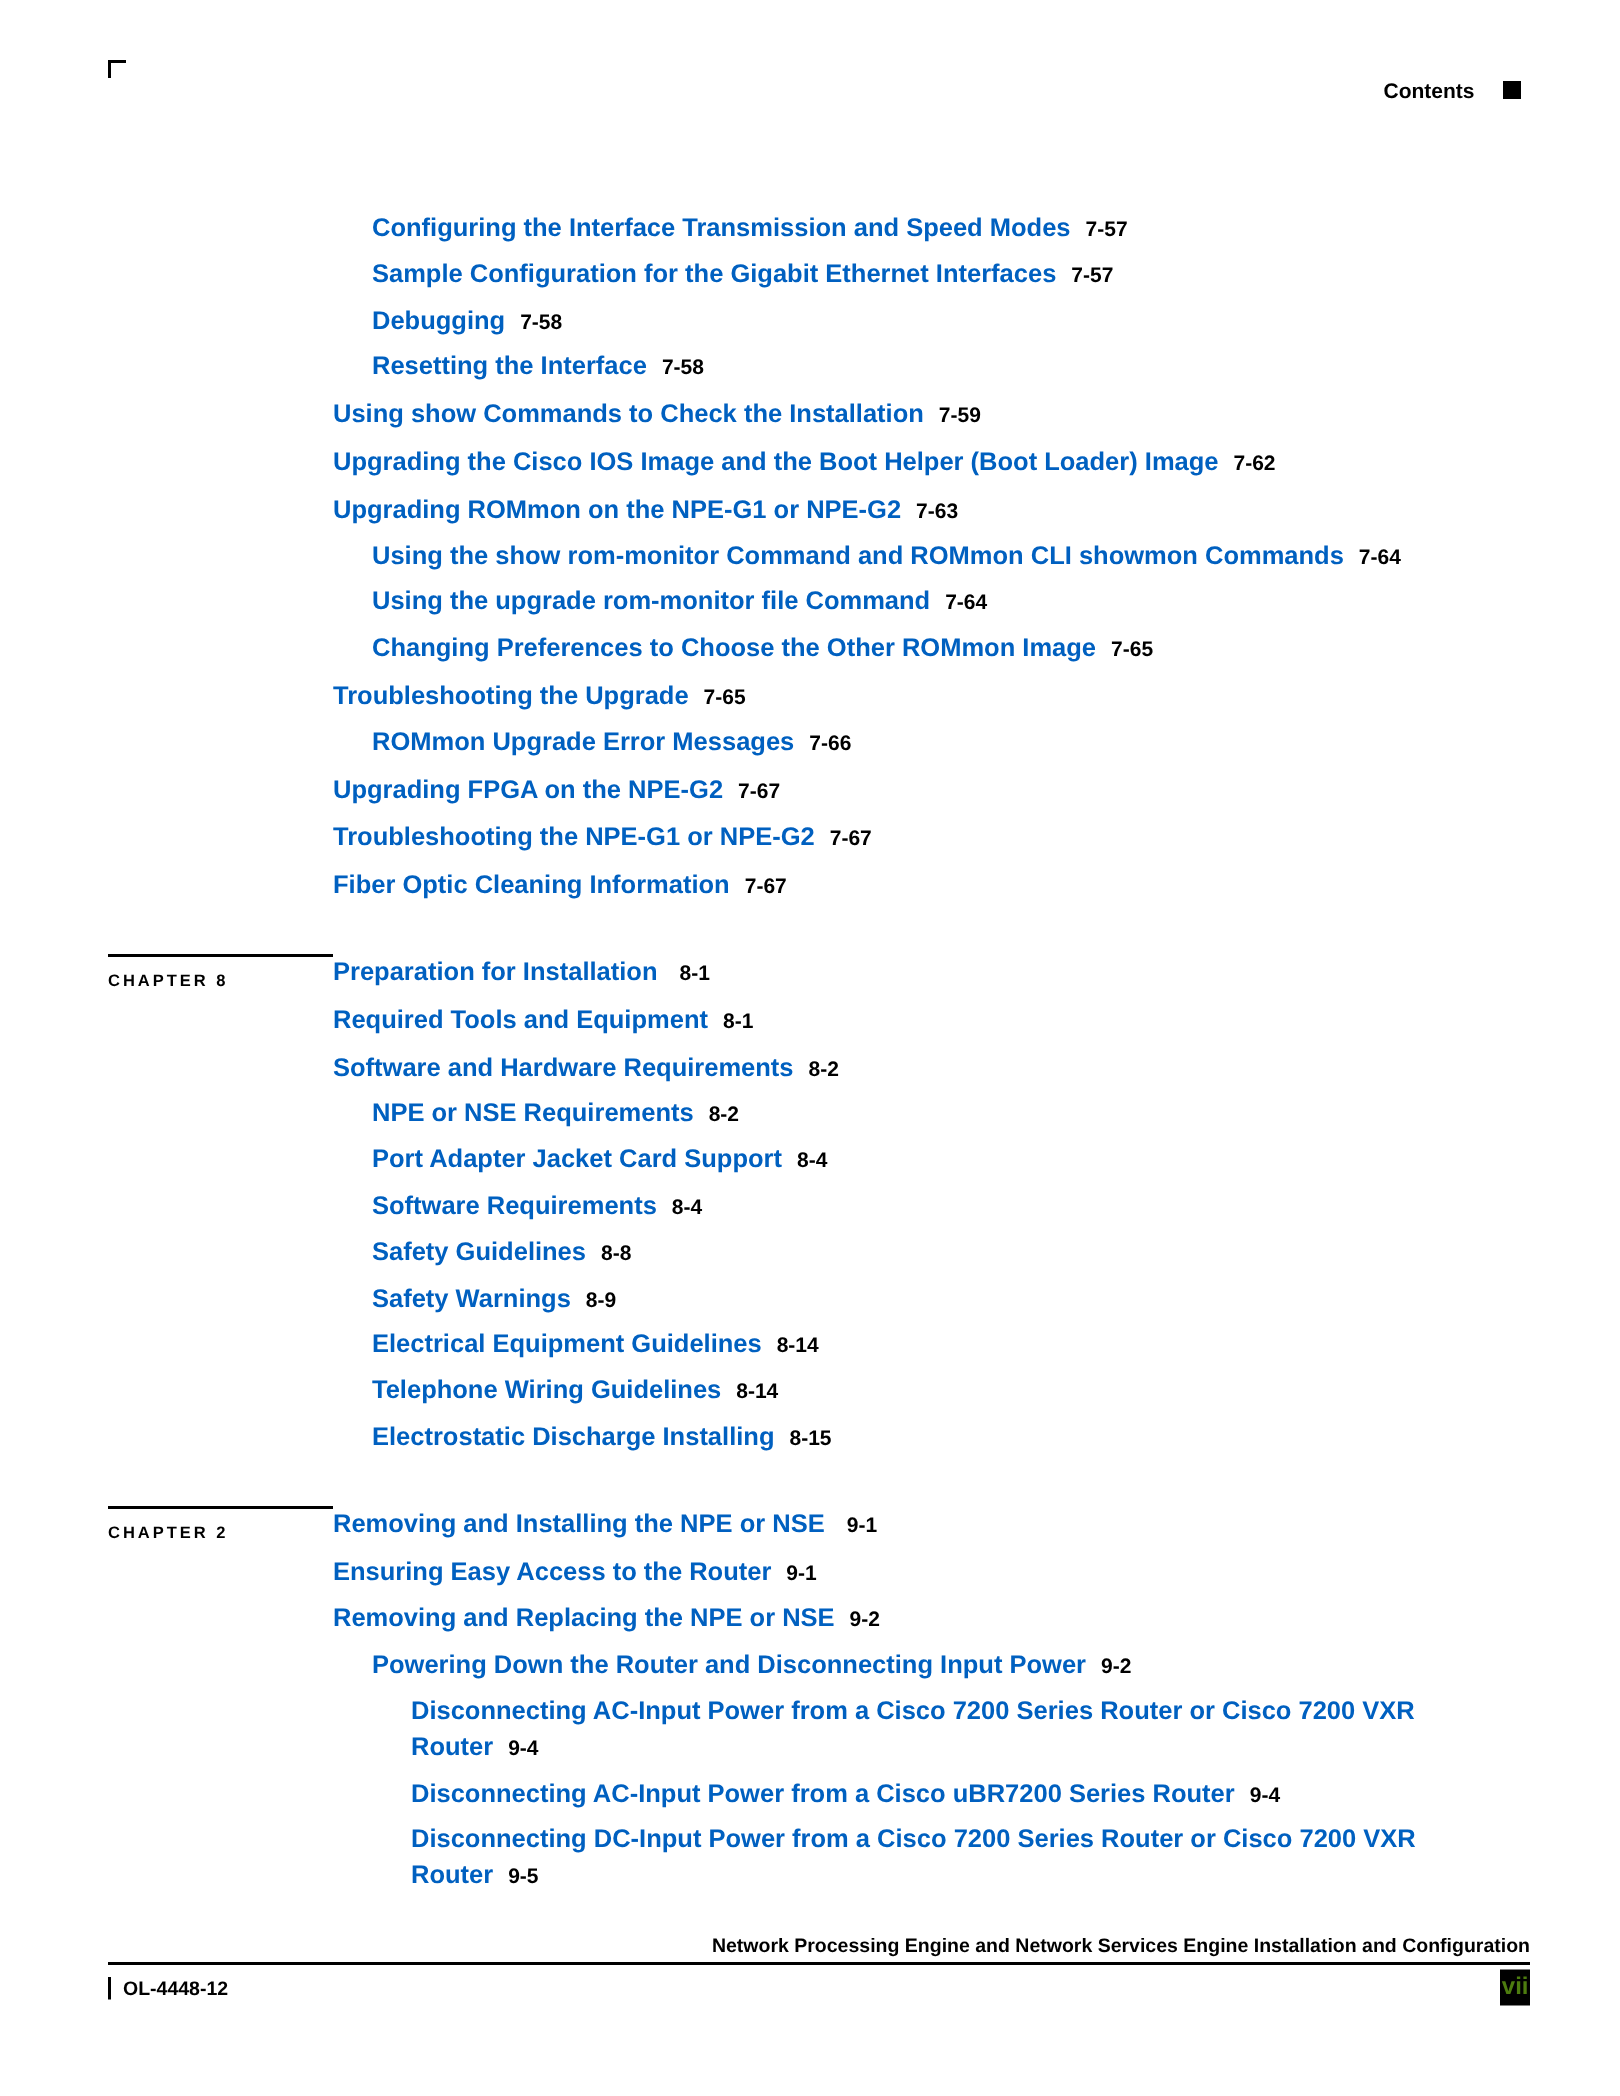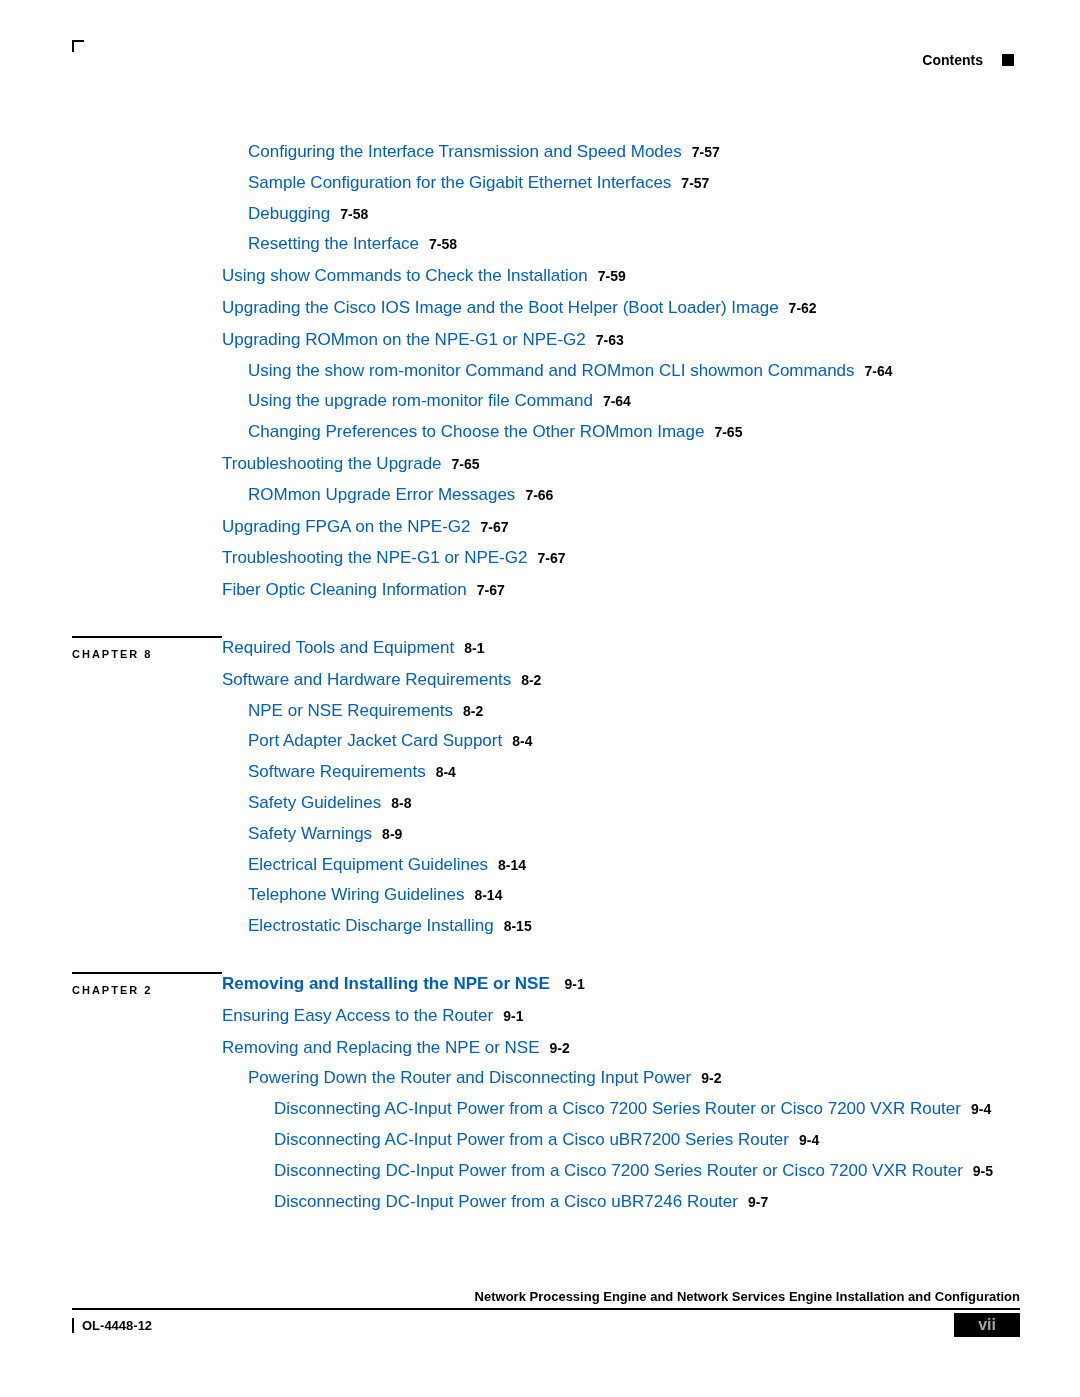--- a/index.html
+++ b/index.html
@@ -61,20 +61,21 @@
   }
   .toc-block {
     margin-left: 150px;
   }
   .toc-line {
     margin-bottom: 7px;
     line-height: 1.4;
   }
   .toc-link {
     color: #0060c0;
+    font-weight: bold;
   }
   .toc-chapter-title {
     color: #0060c0;
     font-weight: bold;
   }
   .page-ref {
     font-weight: bold;
     color: #000;
     font-size: 14px;
     margin-left: 10px;
@@ -104,24 +105,24 @@
     margin-top: 3px;
   }
   .footer-doc {
     font-size: 13px;
     font-weight: bold;
     border-left: 2px solid #000;
     padding-left: 8px;
   }
   .footer-page {
     background: #000;
-    color: #a3a3a3;
+    color: #4d7c0f;
     font-weight: bold;
     font-size: 16px;
-    padding: 3px 24px;
+    padding: 3px 1px;
   }
 </style>
 </head>
 <body>
 
 <div class="page">
   <div class="crop-top"></div>
   <div class="header-row">
     <span>Contents</span>
     <span class="header-square"></span>
@@ -145,20 +146,24 @@
         <div class="toc-line indent-0 group-gap"><span class="toc-link">Upgrading FPGA on the NPE-G2</span><span class="page-ref">7-67</span></div>
         <div class="toc-line indent-0 group-gap"><span class="toc-link">Troubleshooting the NPE-G1 or NPE-G2</span><span class="page-ref">7-67</span></div>
         <div class="toc-line indent-0 group-gap"><span class="toc-link">Fiber Optic Cleaning Information</span><span class="page-ref">7-67</span></div>
       </div>
 
     <div class="chapter-block">
       <div class="chapter-label">
         <span>CHAPTER 8</span>
       </div>
       <div class="toc-block">
+        <div class="toc-line indent-0">
+          <span class="toc-chapter-title">Preparation for Installation</span>
+          <span class="page-ref">8-1</span>
+        </div>
         <div id="ch8items">
             <div class="toc-line indent-0 group-gap"><span class="toc-link">Required Tools and Equipment</span><span class="page-ref">8-1</span></div>
             <div class="toc-line indent-0 group-gap"><span class="toc-link">Software and Hardware Requirements</span><span class="page-ref">8-2</span></div>
             <div class="toc-line indent-1"><span class="toc-link">NPE or NSE Requirements</span><span class="page-ref">8-2</span></div>
             <div class="toc-line indent-1"><span class="toc-link">Port Adapter Jacket Card Support</span><span class="page-ref">8-4</span></div>
             <div class="toc-line indent-1"><span class="toc-link">Software Requirements</span><span class="page-ref">8-4</span></div>
             <div class="toc-line indent-1"><span class="toc-link">Safety Guidelines</span><span class="page-ref">8-8</span></div>
             <div class="toc-line indent-1"><span class="toc-link">Safety Warnings</span><span class="page-ref">8-9</span></div>
             <div class="toc-line indent-1"><span class="toc-link">Electrical Equipment Guidelines</span><span class="page-ref">8-14</span></div>
             <div class="toc-line indent-1"><span class="toc-link">Telephone Wiring Guidelines</span><span class="page-ref">8-14</span></div>
@@ -176,21 +181,20 @@
           <span class="toc-chapter-title">Removing and Installing the NPE or NSE</span>
           <span class="page-ref">9-1</span>
         </div>
         <div id="ch9items">
             <div class="toc-line indent-0 group-gap"><span class="toc-link">Ensuring Easy Access to the Router</span><span class="page-ref">9-1</span></div>
             <div class="toc-line indent-0 group-gap"><span class="toc-link">Removing and Replacing the NPE or NSE</span><span class="page-ref">9-2</span></div>
             <div class="toc-line indent-1"><span class="toc-link">Powering Down the Router and Disconnecting Input Power</span><span class="page-ref">9-2</span></div>
             <div class="toc-line indent-2"><span class="toc-link">Disconnecting AC-Input Power from a Cisco 7200 Series Router or Cisco 7200 VXR Router</span><span class="page-ref">9-4</span></div>
             <div class="toc-line indent-2"><span class="toc-link">Disconnecting AC-Input Power from a Cisco uBR7200 Series Router</span><span class="page-ref">9-4</span></div>
             <div class="toc-line indent-2"><span class="toc-link">Disconnecting DC-Input Power from a Cisco 7200 Series Router or Cisco 7200 VXR Router</span><span class="page-ref">9-5</span></div>
-            <div class="toc-line indent-2"><span class="toc-link">Disconnecting DC-Input Power from a Cisco uBR7246 Router</span><span class="page-ref">9-7</span></div>
           </div>
       </div>
     </div>
   </div>
 </div>
 
 <div class="footer">
   <div class="footer-title-row">Network Processing Engine and Network Services Engine Installation and Configuration</div>
   <div class="footer-bottom-row">
     <div class="footer-doc">OL-4448-12</div>

